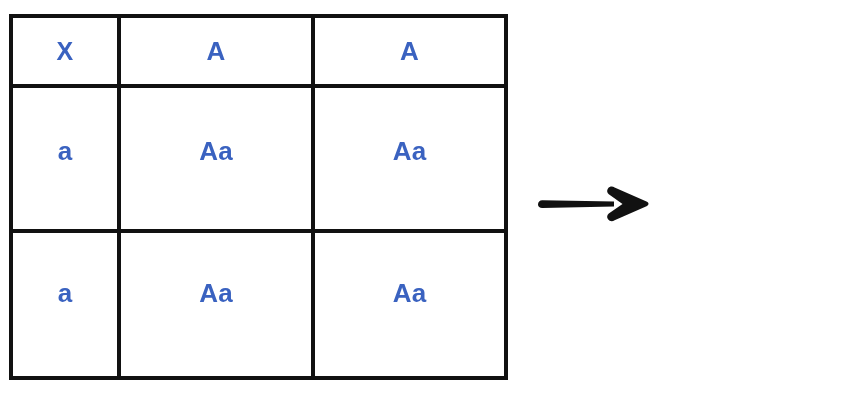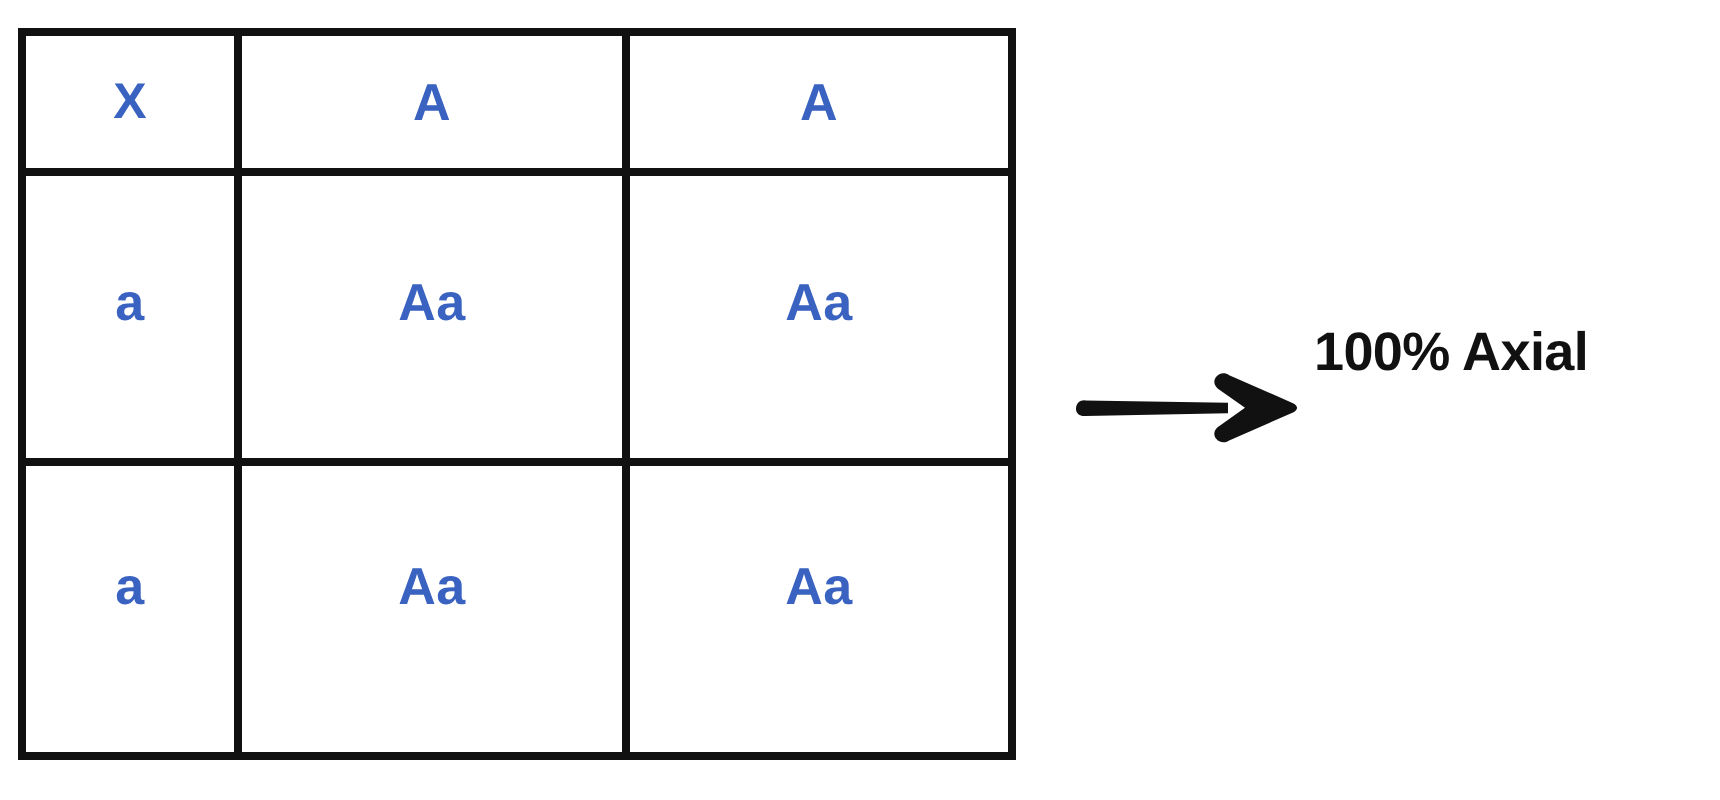--- a/index.html
+++ b/index.html
@@ -123,16 +123,15 @@
     </div>
 
   </div>
 
   <svg id="result-arrow" viewBox="0 0 118 40" aria-hidden="true">
     <path d="M4 21.5 C 4 18.6 6.0 17.0 8.6 17.2 L 80 18.4 L 80 23.6 L 8.6 25.0 C 6.0 25.2 4 23.8 4 21.5 Z" fill="#111111"></path>
     <path d="M74 5.5 C 75.6 3.4 78.4 3.0 80.6 4.6 L 112.5 18.6 C 115.2 19.9 115.2 21.9 112.5 23.3 L 80.6 37.2 C 78.4 38.8 75.6 38.4 74 36.3 C 72.6 34.4 73.0 32.2 74.8 30.6 L 88.5 20.9 L 74.8 11.2 C 73.0 9.6 72.6 7.4 74 5.5 Z" fill="#111111"></path>
   </svg>
 
   <div id="result-caption">
-    <span class="cap-line">100% Axial</span>
   </div>
 
 </div>
 
 </body></html>

